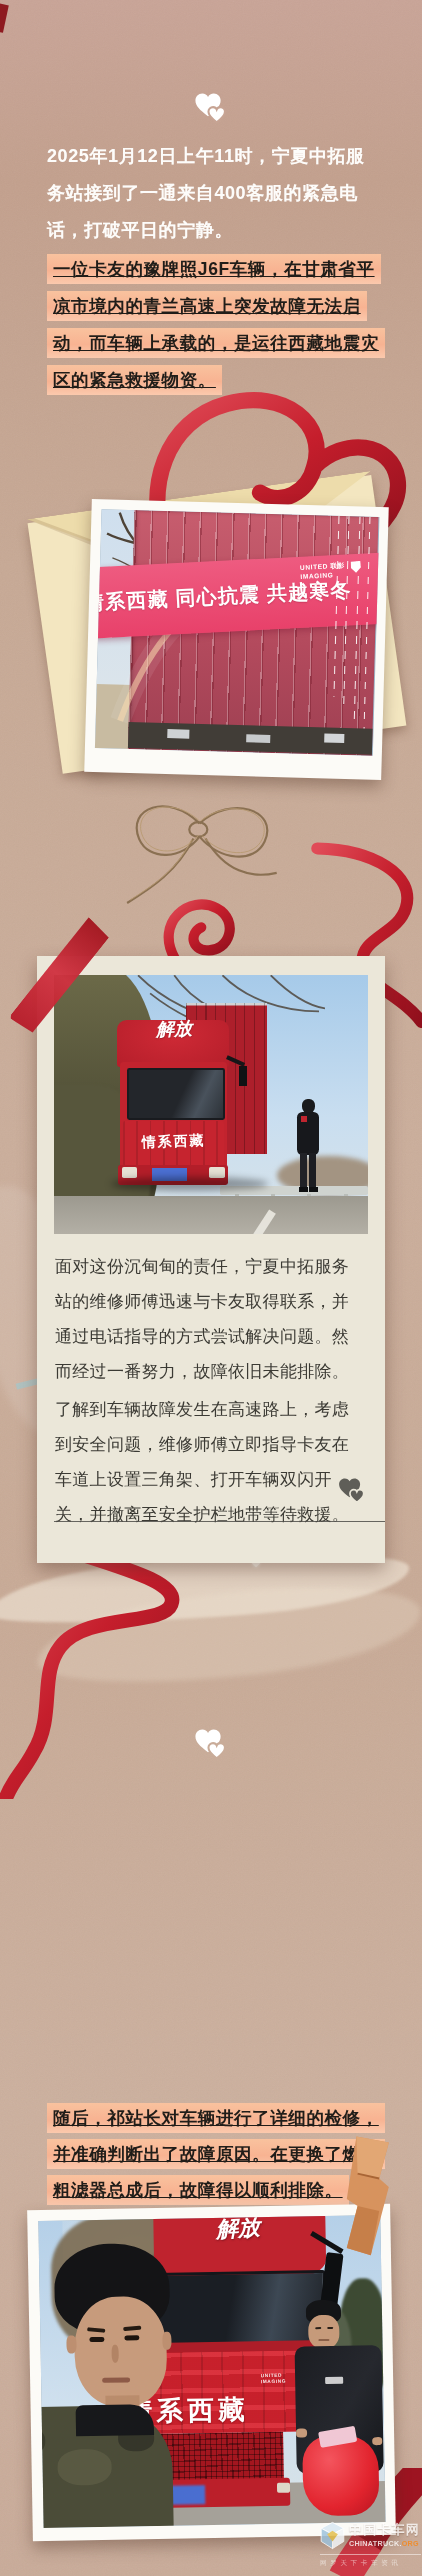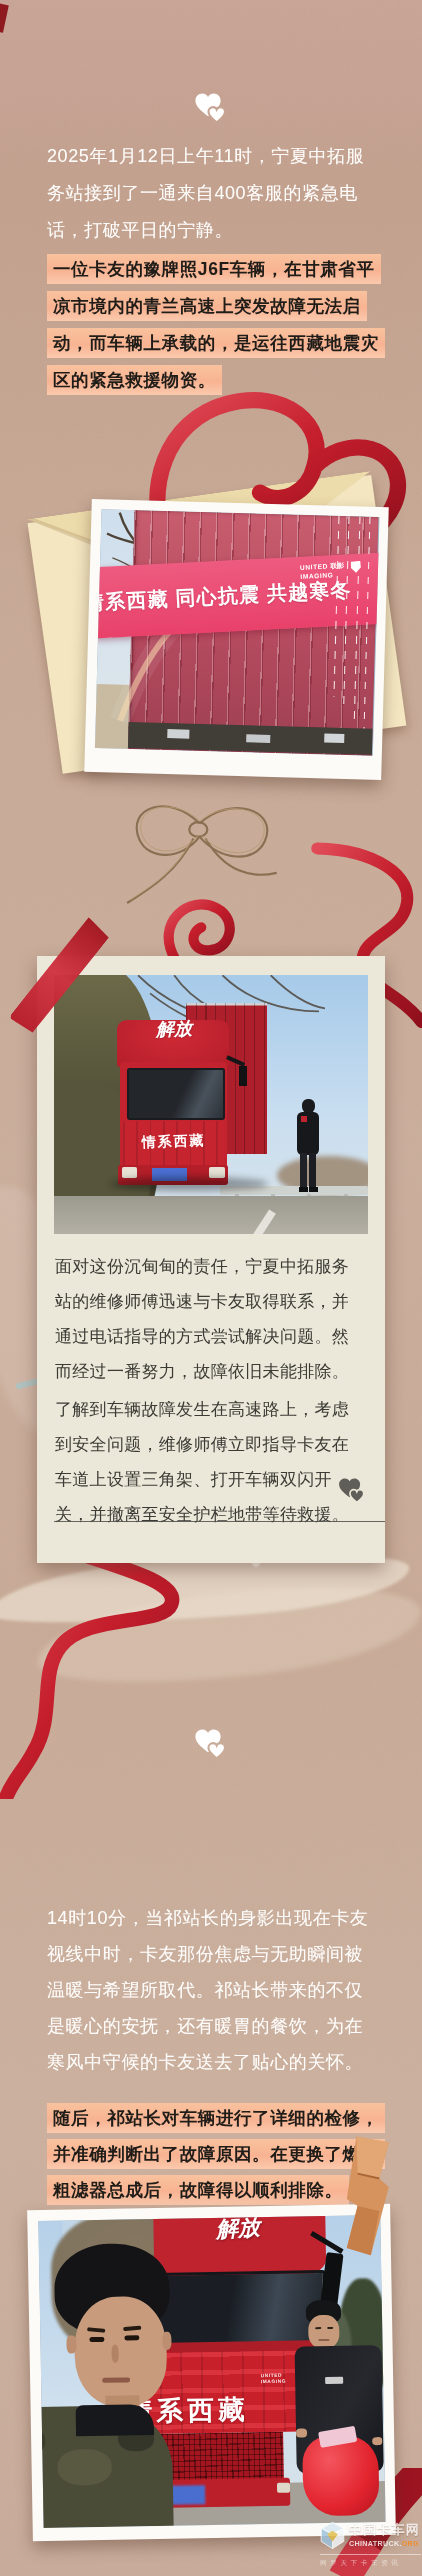--- a/index.html
+++ b/index.html
@@ -7,24 +7,24 @@
     position:relative;width:422px;height:2576px;margin:0 auto;overflow:hidden;
     background:linear-gradient(180deg,#c9a497 0%,#c3a08d 7%,#c7a995 22%,#cbae9b 45%,#c8aa96 62%,#ccb09e 82%,#c9ab99 100%);
     font-family:"Liberation Sans","DejaVu Sans",sans-serif;
   }
   .abs{position:absolute;}
   svg{display:block;}
 
   
   .para{font-size:18px;line-height:36px;letter-spacing:0.6px;color:#fdfcfa;
         text-shadow:0 0 0.6px rgba(255,255,255,.35);}
-  .para.intro{line-height:37px;}
+  .para.intro{line-height:37px;font-weight:bold;}
   .hlpara{font-size:17.5px;line-height:37px;font-weight:bold;color:#201d19;letter-spacing:0.6px;}
   .hlpara span{background:linear-gradient(180deg,#f9c29e 0%,#f8b392 55%,#fbc9ad 100%);
-        padding:5.4px 6px;-webkit-box-decoration-break:clone;box-decoration-break:clone;}
+        padding:5.4px 6px;-webkit-box-decoration-break:clone;box-decoration-break:clone;text-decoration:underline;}
   .cardpara{font-size:17px;line-height:35px;letter-spacing:0.3px;color:#3b3a34;}
 
   
   .frame{background:#fcfbf7;box-shadow:0 7.2px 15.7px rgba(72,42,30,.38);}
   .photo-inner{position:relative;overflow:hidden;background:#9db4c6;}
 
   
   #rescue-card{background:#ebe7d9;box-shadow:0 7.2px 17px rgba(70,40,28,.38);}
 
   
@@ -229,21 +229,20 @@
   <svg class="abs" style="left:-12px;top:1533px;z-index:4" width="235" height="266" viewBox="0 0 390 440">
     <path fill="none" stroke="url(#ribGrad)" stroke-width="24" stroke-linecap="round" d="M140 30 C240 62 318 84 304 118 C290 154 162 132 120 188 C84 234 112 302 76 362 C58 396 42 408 30 438"></path>
   </svg>
 
   <svg class="abs" style="left:194px;top:1727px;z-index:8" width="35" height="33" viewBox="0 0 40 38">
     <path fill="#ffffff" d="M16 29 C6.5 22 1.5 17 1.5 11 C1.5 6.6 5 3 9.4 3 C12.3 3 15 4.6 16 7 C17 4.6 19.7 3 22.6 3 C27 3 30.5 6.6 30.5 11 C30.5 17 25.5 22 16 29 Z"></path>
     <path fill="#ffffff" stroke="#c9ac99" stroke-width="2.4" d="M26 36 C19.8 31.4 16.5 28 16.5 24 C16.5 21 18.9 18.6 21.8 18.6 C23.7 18.6 25.4 19.7 26 21.2 C26.6 19.7 28.3 18.6 30.2 18.6 C33.1 18.6 35.5 21 35.5 24 C35.5 28 32.2 31.4 26 36 Z"></path>
   </svg>
 
 
-  <div class="abs para" style="left:47px;top:1900px;width:333px;z-index:8;">14时10分，当祁站长的身影出现在卡友视线中时，卡友那份焦虑与无助瞬间被温暖与希望所取代。祁站长带来的不仅是暖心的安抚，还有暖胃的餐饮，为在寒风中守候的卡友送去了贴心的关怀。</div>
 
   <div class="abs hlpara" style="left:47px;top:2100px;width:336px;line-height:36px;z-index:8;"><span>随后，祁站长对车辆进行了详细的检修，并准确判断出了故障原因。在更换了燃油粗滤器总成后，故障得以顺利排除。</span></div>
 
   <svg class="abs" style="left:336px;top:2136px;z-index:12" width="57" height="121" viewBox="0 0 95 200">
     <polygon points="34,0 88,10 72,70 88,84 58,198 18,186 36,116 18,104" fill="#d7935e"></polygon>
     <polygon points="34,0 88,10 72,70 36,62" fill="#e2a774"></polygon>
     <polygon points="36,116 72,124 58,198 18,186" fill="#c67f49"></polygon>
     <line x1="36" y1="62" x2="72" y2="70" stroke="#a96636" stroke-width="3"></line>
   </svg>
 

